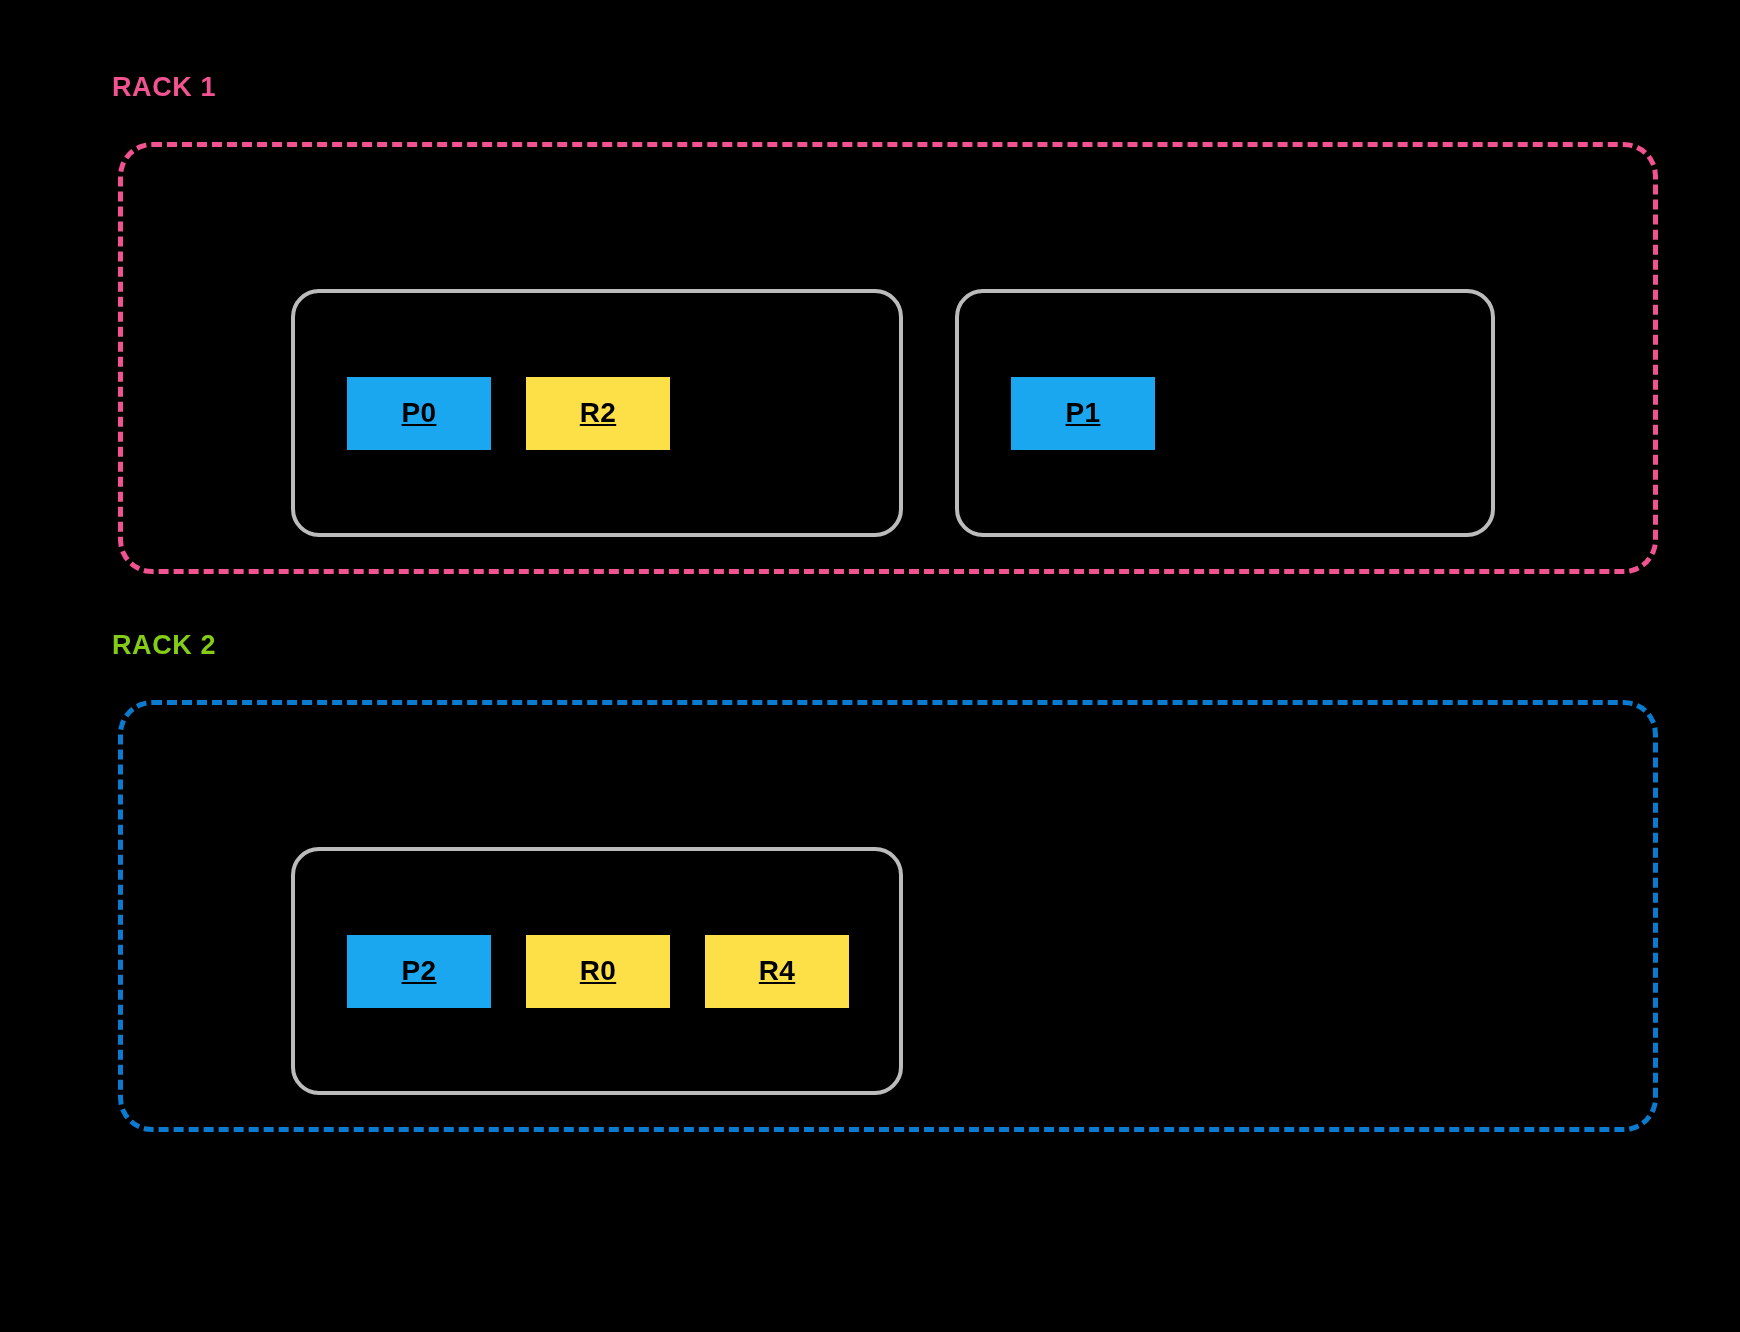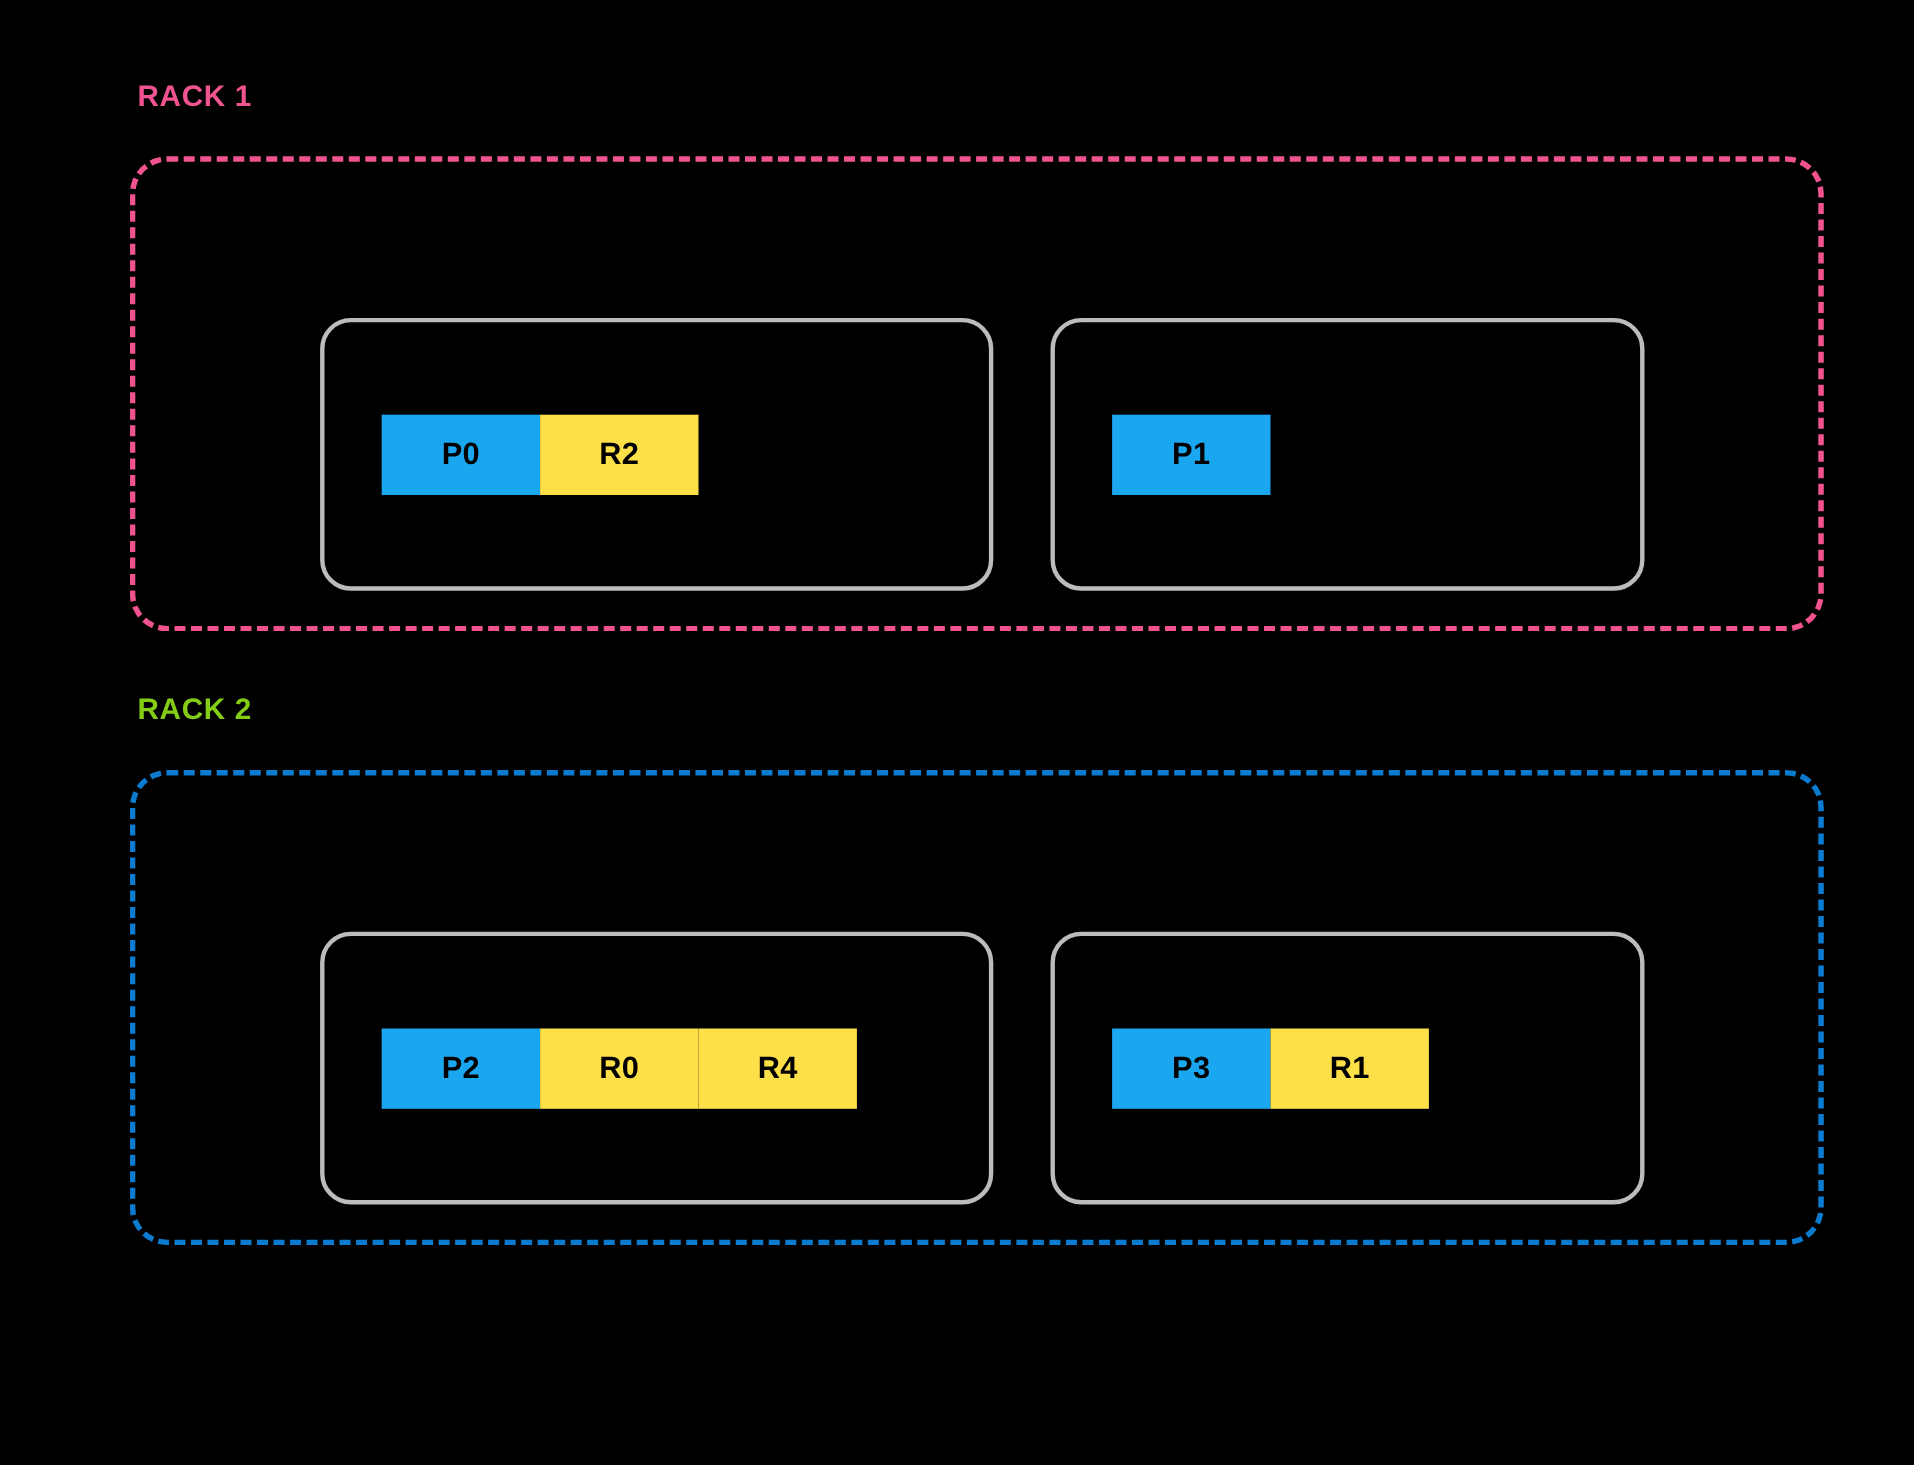--- a/index.html
+++ b/index.html
@@ -23,21 +23,21 @@
   .rack-group {
     position: absolute;
     left: 0;
     width: 1740px;
   }
   #rack-1 { top: 60px; }
   #rack-2 { top: 618px; }
 
   .rack-label {
     position: absolute;
-    left: 125px;
+    left: 112px;
     top: 14px;
     font-size: 27px;
     font-weight: 700;
     letter-spacing: 0.6px;
     line-height: 1;
     white-space: nowrap;
   }
   .rack-label.pink { color: #F0538F; }
   .rack-label.blue { color: #84cc16; }
 
@@ -66,20 +66,22 @@
     align-items: center;
     padding-left: 52px;
   }
   .node-left  { left: 168px;  width: 612px; }
   .node-right { left: 832px;  width: 540px; }
 
   
   .chips {
     display: flex;
     align-items: flex-end;
+    gap: 35px;
+    text-decoration: underline;
   }
   .chip {
     width: 144px;
     height: 73px;
     display: flex;
     align-items: center;
     justify-content: center;
     color: #000000;
     font-size: 28px;
     font-weight: 700;
@@ -121,23 +123,17 @@
     <div class="rack-box blue">
 
       <div class="node node-left">
         <div class="chips">
           <div class="chip partition">P2</div>
           <div class="chip replica">R0</div>
           <div class="chip replica">R4</div>
         </div>
       </div>
 
-      <div class="node node-right">
-        <div class="chips">
-          <div class="chip partition">P3</div>
-          <div class="chip replica">R1</div>
-        </div>
-      </div>
 
     </div>
   </div>
 
 </div>
 
 </body></html>

